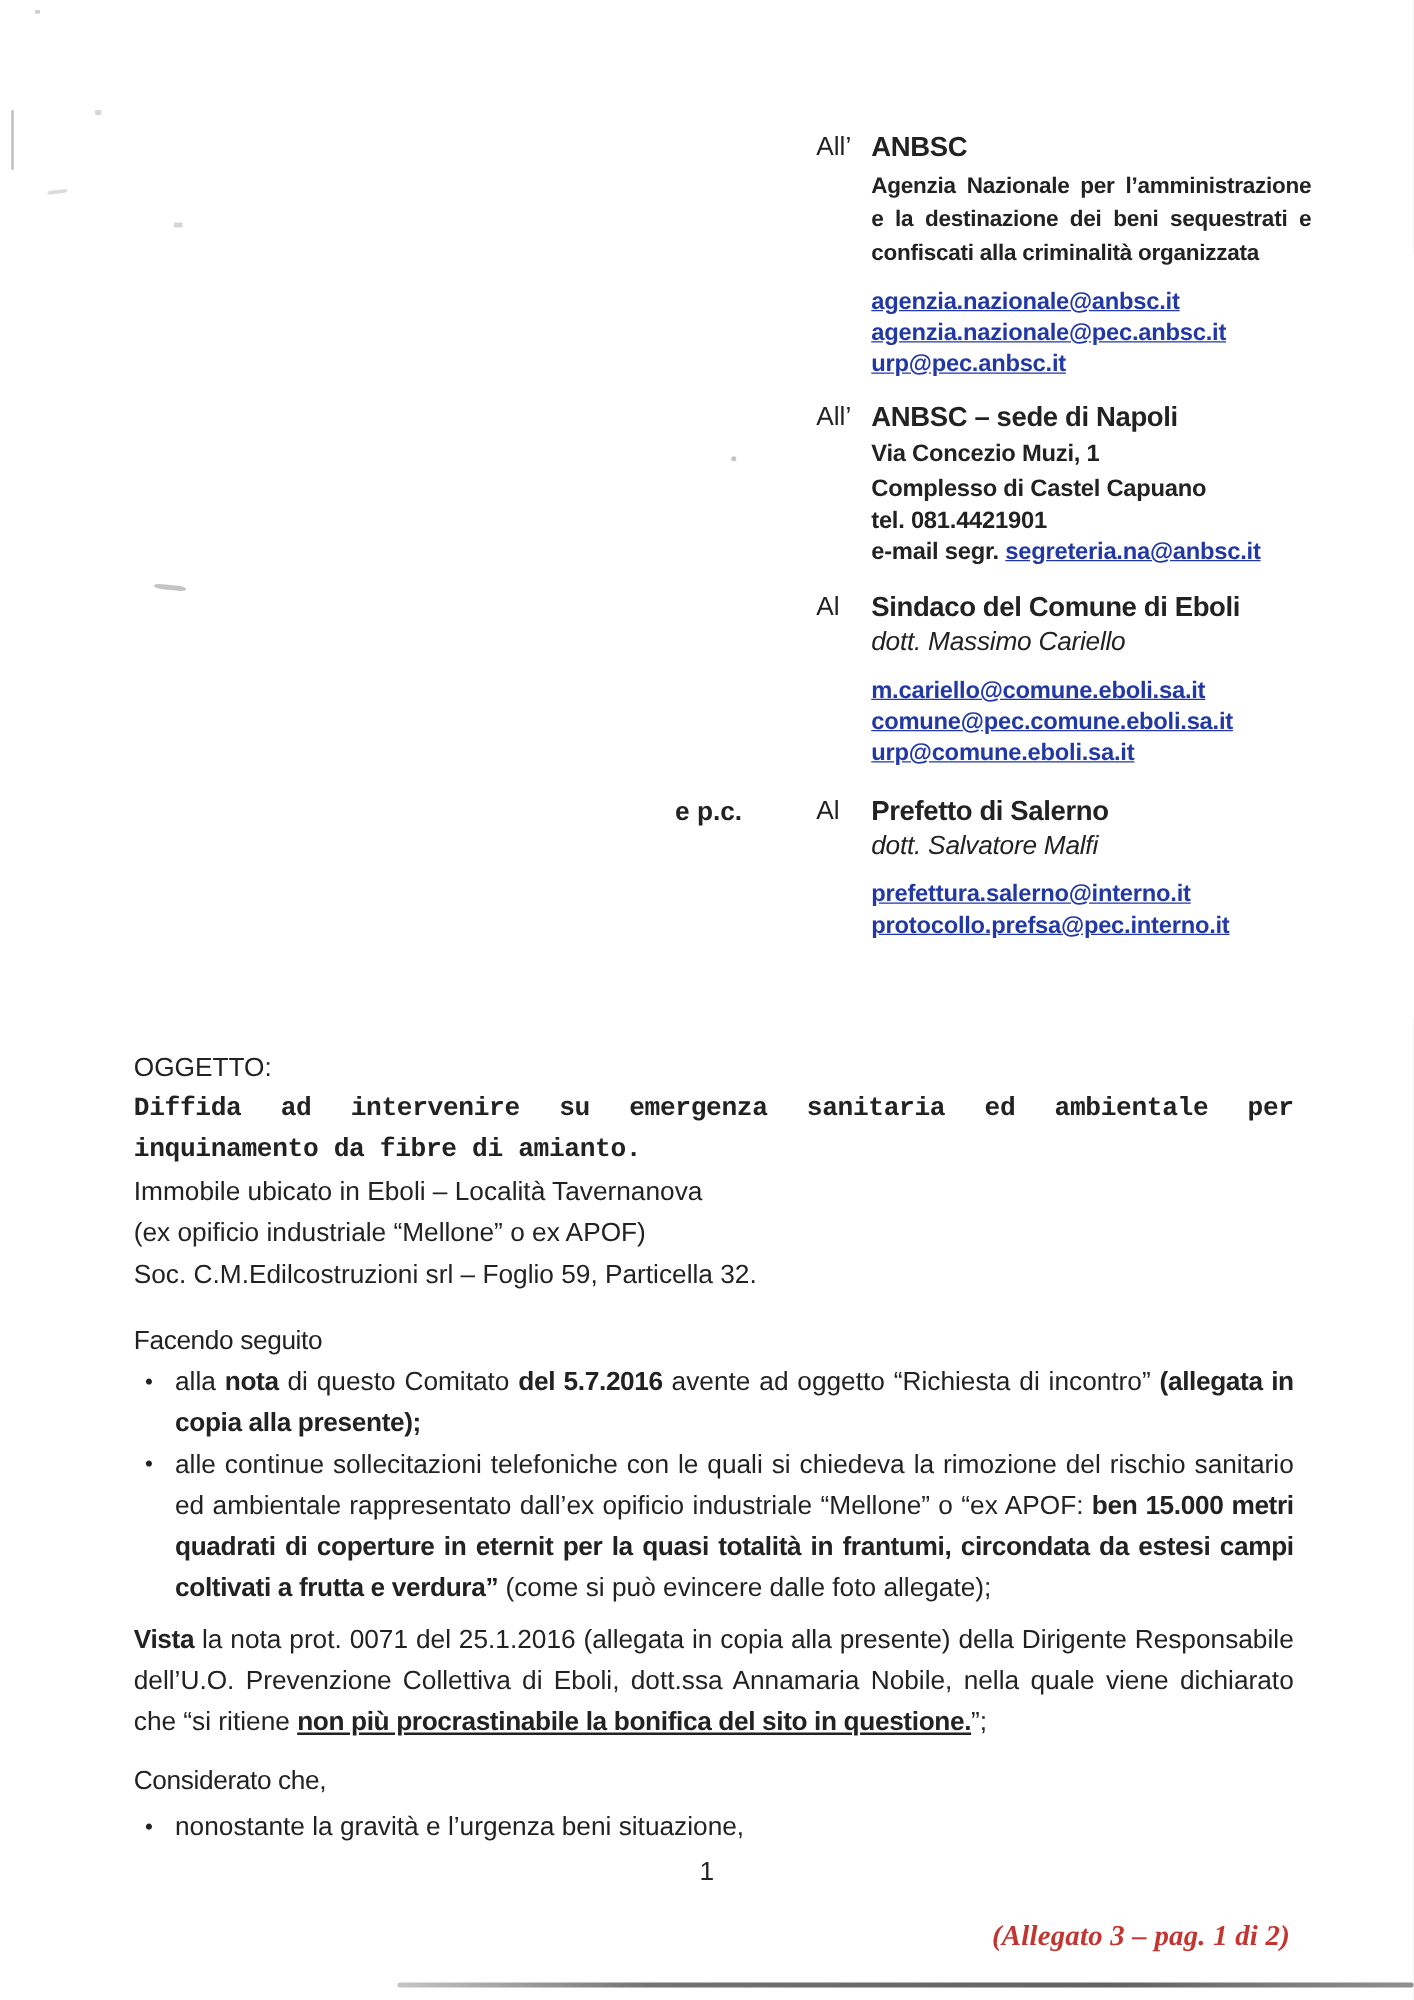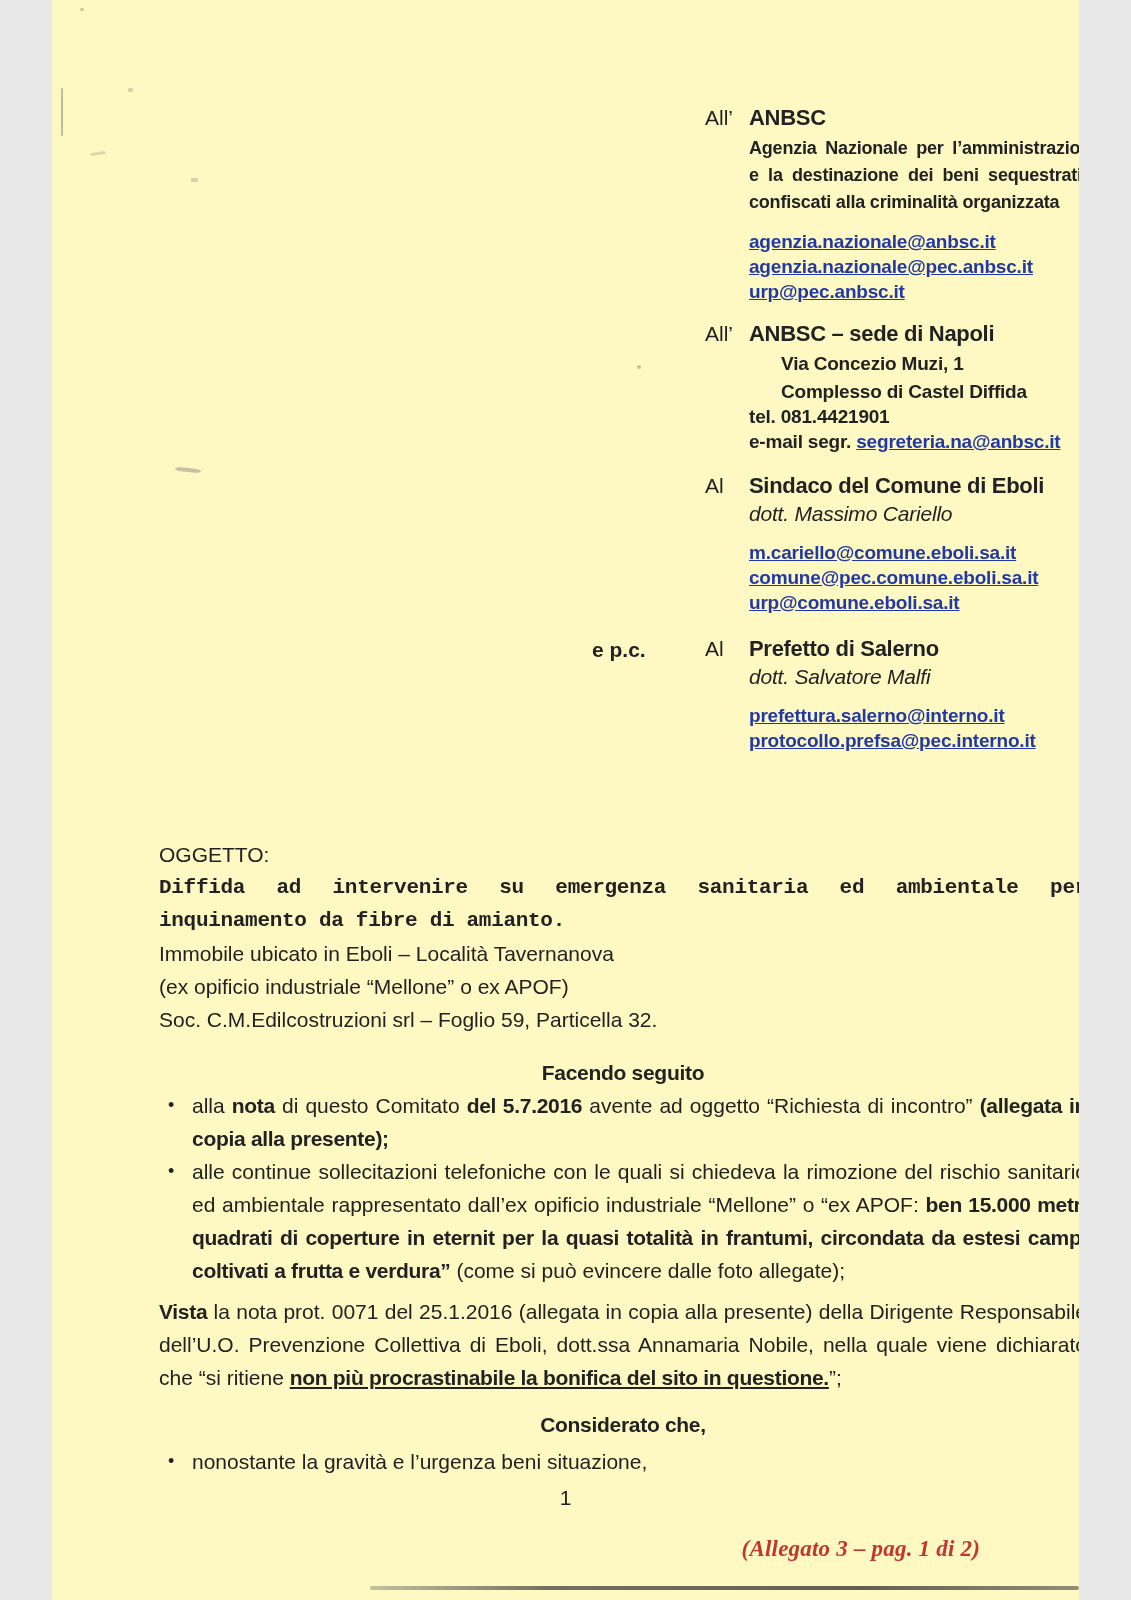--- a/index.html
+++ b/index.html
@@ -1,19 +1,19 @@
 <!DOCTYPE html>
 <html><head>
 <meta charset="utf-8">
 <style>
   html,body{margin:0;padding:0;background:#e8e8e8;}
   .page{
     position:relative;
-    width:1027px;height:1600px;
-    background:#fef9c3;
+    width:1131px;height:1600px;
+    background:#ffffff;
     overflow:hidden;
     font-family:"Liberation Sans", sans-serif;
     color:#222;
     margin:0 auto;
   }
   
   .art{position:absolute;background:#8a8a8a;border-radius:1px;}
   .art1{left:9px;top:88px;width:2px;height:48px;opacity:.55;}
   .art2{left:28px;top:8px;width:4px;height:3px;opacity:.4;}
   .art3{left:76px;top:88px;width:5px;height:4px;opacity:.35;}
@@ -24,38 +24,38 @@
   
   .recipients{position:absolute;left:540px;top:104px;width:510px;}
   .recipient{position:relative;padding-left:157px;}
   .r1{margin-bottom:16px;}
   .r2{margin-bottom:18px;}
   .r3{margin-bottom:20px;}
   .prefix{position:absolute;left:0;top:3px;font-weight:700;font-size:21px;}
   .rlabel{position:absolute;left:113px;top:2px;font-size:21px;}
   .r-title{font-size:22px;font-weight:700;letter-spacing:-0.3px;line-height:28px;white-space:nowrap;}
   .r-desc{font-size:18px;font-weight:700;text-align:justify;width:352px;line-height:27px;letter-spacing:-0.2px;margin-top:3px;}
-  .addr{font-size:19px;font-weight:700;line-height:25px;letter-spacing:-0.2px;margin-top:3px;margin-left:32px;}
+  .addr{font-size:19px;font-weight:700;line-height:25px;letter-spacing:-0.2px;margin-top:3px;}
   .contact{}
   .contact-line{font-size:19px;font-weight:700;line-height:25px;letter-spacing:-0.2px;white-space:pre-wrap;}
   .person{font-style:italic;font-size:21px;line-height:26px;letter-spacing:-0.2px;margin-top:1px;}
   .links{margin-top:13px;}
   .link{display:block;width:fit-content;color:#2238a4;font-weight:700;font-size:19px;line-height:25px;letter-spacing:-0.2px;text-decoration:underline;cursor:pointer;}
   .link.inline{display:inline;}
   
   .subject{position:absolute;left:107px;top:838px;width:928px;display:flex;font-size:21px;line-height:33px;flex-direction:column;}
   .subject-label{width:116px;flex:none;}
   .subject-content{flex:1;}
   .subject-content p{margin:0;}
   .bold{font-weight:700;letter-spacing:-0.3px;font-family:Liberation Mono, monospace;}
   .just{text-align:justify;}
   
   .body-text{position:absolute;left:107px;top:1056px;width:928px;font-size:21px;line-height:33px;}
   .body-text p{margin:0;}
-  .h{font-weight:700;letter-spacing:-0.3px;text-align:center;}
+  .h{font-weight:400;letter-spacing:-0.3px;}
   .bullet{position:relative;padding-left:33px;text-align:justify;}
   .bullet::before{content:"•";position:absolute;left:9px;top:0;font-size:18px;}
   .b{font-weight:700;letter-spacing:-0.3px;}
   .u{text-decoration:underline;}
   .para{text-align:justify;margin-top:8px !important;}
   .h2{margin-top:14px !important;}
   .b3{margin-top:4px !important;text-align:left;}
   
   .page-num{position:absolute;top:1486px;left:0;right:0;text-align:center;font-size:21px;}
   .footer-note{position:absolute;top:1536px;right:99px;font-family:"Liberation Serif", serif;font-style:italic;font-weight:700;font-size:23px;color:#c23530;letter-spacing:0.2px;}
@@ -85,21 +85,21 @@
         <a class="link">agenzia.nazionale@anbsc.it</a>
         <a class="link">agenzia.nazionale@pec.anbsc.it</a>
         <a class="link">urp@pec.anbsc.it</a>
       </div>
     </div>
 
     <div class="recipient r2">
       <span class="rlabel">All’</span>
       <div class="r-title">ANBSC – sede di Napoli</div>
       <div class="addr">Via Concezio Muzi, 1</div>
-      <div class="addr">Complesso di Castel Diffida</div>
+      <div class="addr">Complesso di Castel Capuano</div>
       <div class="contact">
         <div class="contact-line">tel. 081.4421901</div>
         <div class="contact-line"><span>e-mail segr. </span><a class="link inline">segreteria.na@anbsc.it</a></div>
       </div>
     </div>
 
     <div class="recipient r3">
       <span class="rlabel">Al</span>
       <div class="r-title">Sindaco del Comune di Eboli</div>
       <div class="person">dott. Massimo Cariello</div>

